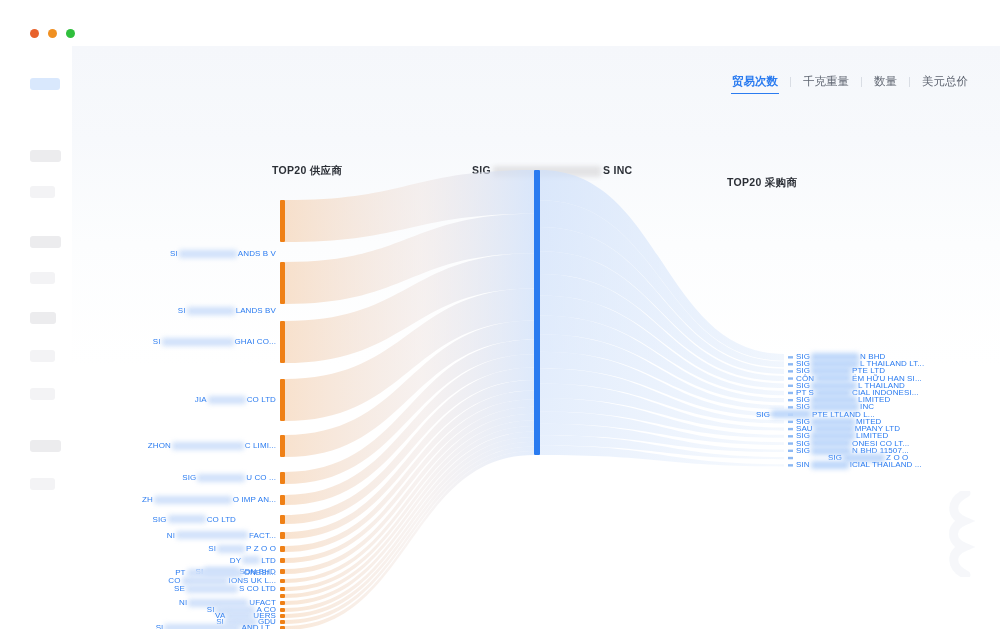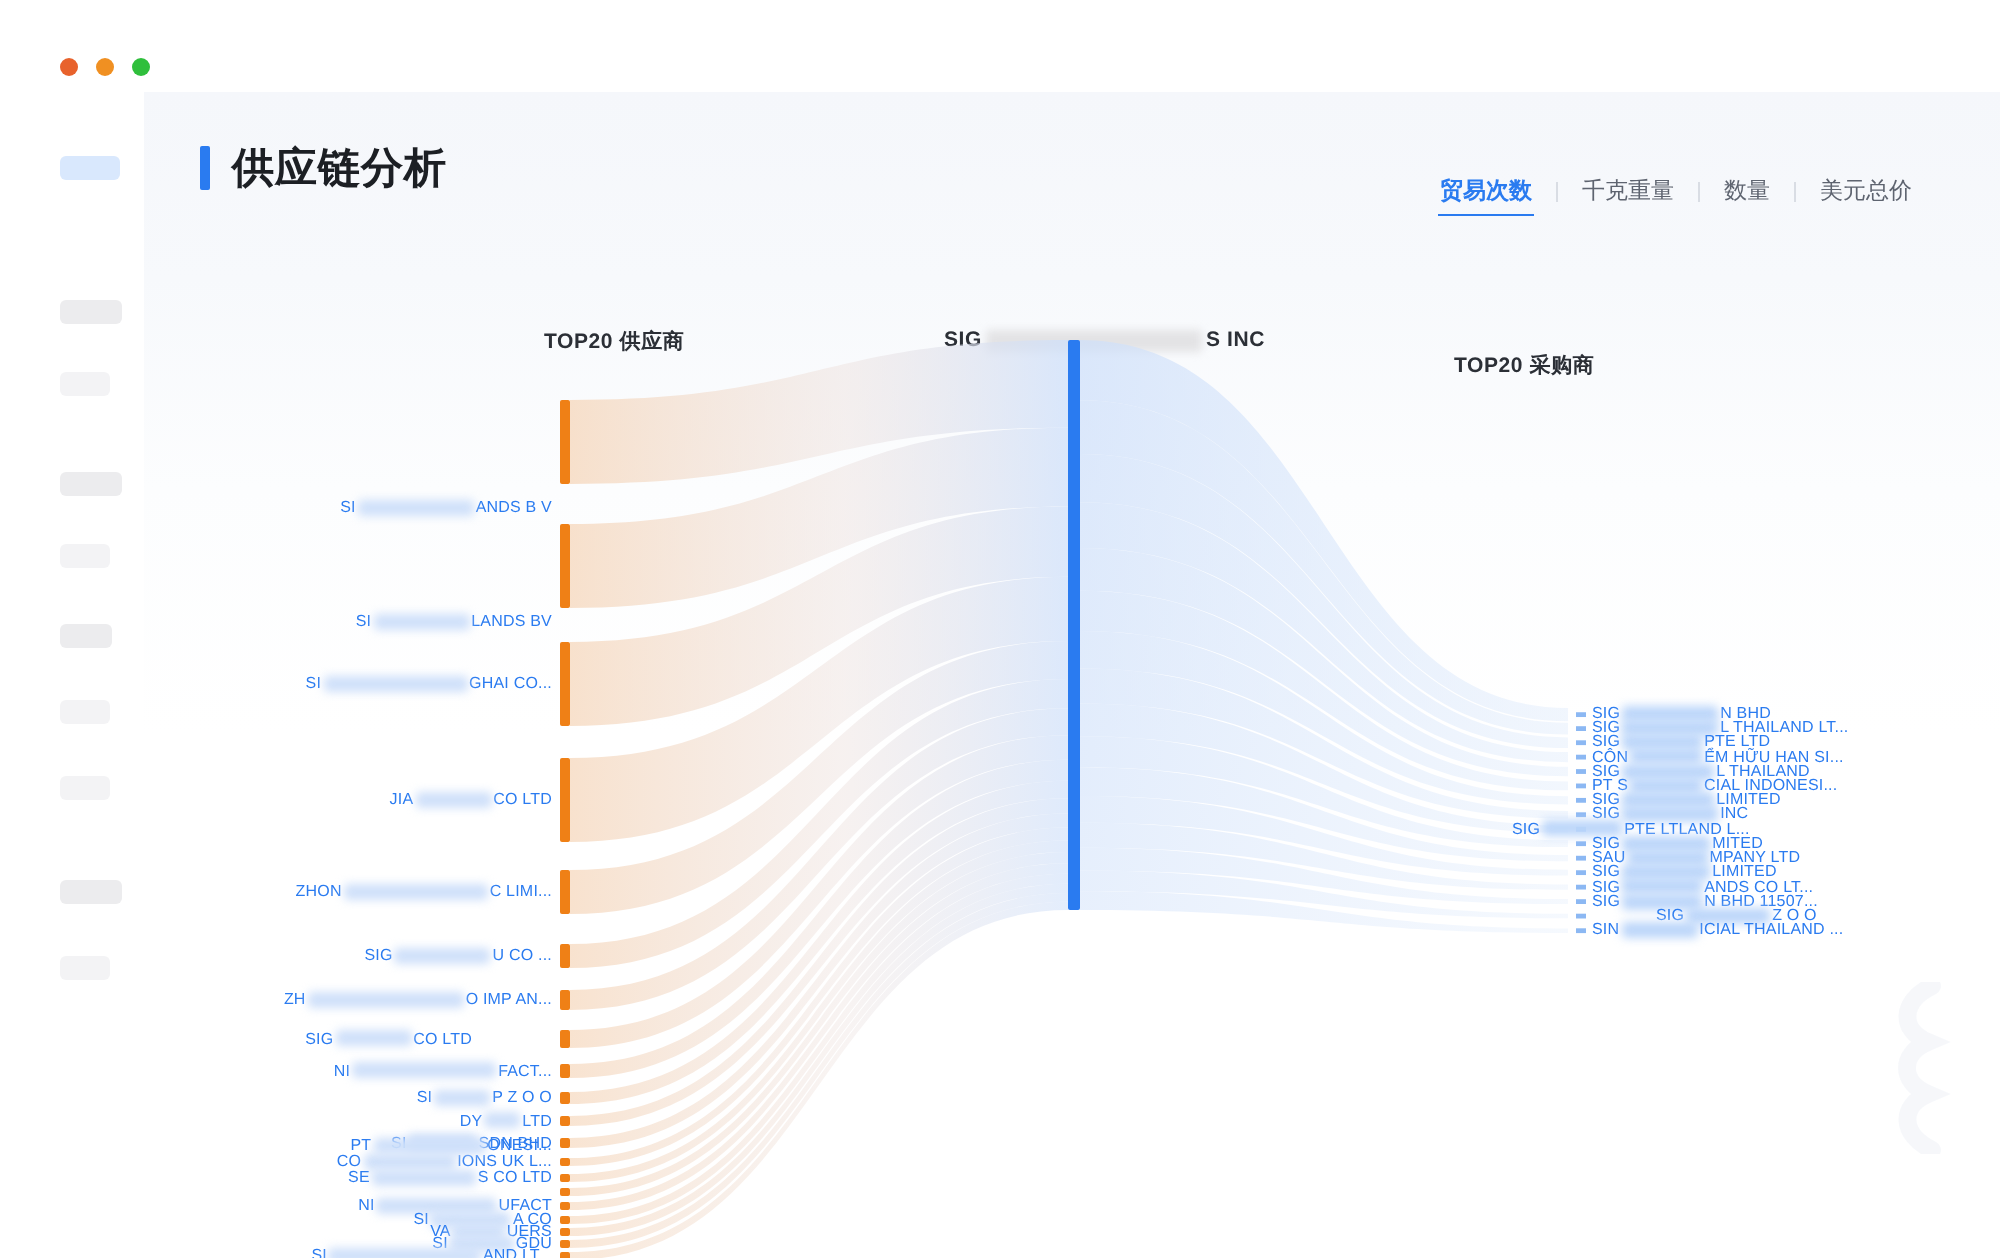--- a/index.html
+++ b/index.html
@@ -29,21 +29,21 @@
   .panel {
     position: absolute; left: 72px; top: 46px; width: 928px; height: 583px;
     background: linear-gradient(180deg,#f5f7fb 0%, #f7f9fc 16%, #fcfdfe 34%, #ffffff 55%);
     overflow: hidden;
   }
 
   .page-head { position: absolute; left: 28px; top: 24px; display: flex; align-items: center; }
   .accent-bar { width: 5px; height: 22px; background: #2a7bf0; border-radius: 1px; margin-right: 11px; }
   .page-title { font-size: 21px; font-weight: 700; color: #1c1f24; letter-spacing: .5px; }
 
-  .tabs { position: absolute; right: 32px; top: 28px; display: flex; align-items: center; margin-top: 14px; }
+  .tabs { position: absolute; right: 20px; top: 28px; display: flex; align-items: center; }
   .tab { font-size: 11.5px; color: #5e6470; padding: 0 12px; position: relative; cursor: pointer; white-space: nowrap; }
   .tab.active { color: #2a7bf0; font-weight: 700; }
   .tab.active::after {
     content:""; position:absolute; left: 11px; right: 11px; bottom: -5px;
     height: 1.5px; background:#2a7bf0;
   }
   .tab-sep { width: 1px; height: 10px; background: #d9dde4; }
 
   
   .sankey { position: absolute; left: 0; top: 56px; width: 928px; height: 527px; }
@@ -106,24 +106,20 @@
       <div class="sk lite" style="top: 226px; width: 25px;"></div>
       <div class="sk" style="top: 266px; width: 26px;"></div>
       <div class="sk lite" style="top: 304px; width: 25px;"></div>
       <div class="sk lite" style="top: 342px; width: 25px;"></div>
       <div class="sk" style="top: 394px; width: 31px;"></div>
       <div class="sk lite" style="top: 432px; width: 25px;"></div>
     </div>
 
   <div class="panel">
 
-    <div class="page-head">
-      <div class="accent-bar"></div>
-      <div class="page-title">供应链分析</div>
-    </div>
 
     <div class="tabs" id="tabs">
         <div class="tab active">贸易次数</div>
         <div class="tab-sep"></div>
         <div class="tab">千克重量</div>
         <div class="tab-sep"></div>
         <div class="tab">数量</div>
         <div class="tab-sep"></div>
         <div class="tab">美元总价</div>
       </div>
@@ -261,21 +257,21 @@
           <div class="lbl r" style="top: 264.356px; left: 724px;"><span>SIG</span><span class="blur" style="width:40px"></span><span>PTE LTD</span></div>
           <div class="lbl r" style="top: 271.558px; left: 724px;"><span>CÔN</span><span class="blur" style="width:36px"></span><span>ỂM HỮU HAN SI...</span></div>
           <div class="lbl r" style="top: 278.76px; left: 724px;"><span>SIG</span><span class="blur" style="width:46px"></span><span>L THAILAND</span></div>
           <div class="lbl r" style="top: 285.963px; left: 724px;"><span>PT S</span><span class="blur" style="width:36px"></span><span>CIAL INDONESI...</span></div>
           <div class="lbl r" style="top: 293.165px; left: 724px;"><span>SIG</span><span class="blur" style="width:46px"></span><span>LIMITED</span></div>
           <div class="lbl r" style="top: 300.368px; left: 724px;"><span>SIG</span><span class="blur" style="width:48px"></span><span>INC</span></div>
           <div class="lbl r" style="top: 307.607px; left: 684px;"><span>SIG</span><span class="blur" style="width:40px"></span><span>PTE LTLAND L...</span></div>
           <div class="lbl r" style="top: 314.847px; left: 724px;"><span>SIG</span><span class="blur" style="width:44px"></span><span>MITED</span></div>
           <div class="lbl r" style="top: 322.086px; left: 724px;"><span>SAU</span><span class="blur" style="width:40px"></span><span>MPANY LTD</span></div>
           <div class="lbl r" style="top: 329.325px; left: 724px;"><span>SIG</span><span class="blur" style="width:44px"></span><span>LIMITED</span></div>
-          <div class="lbl r" style="top: 336.565px; left: 724px;"><span>SIG</span><span class="blur" style="width:40px"></span><span>ANDS CO LT...</span></div>
+          <div class="lbl r" style="top: 336.565px; left: 724px;"><span>SIG</span><span class="blur" style="width:40px"></span><span>ONESI CO LT...</span></div>
           <div class="lbl r" style="top: 343.804px; left: 724px;"><span>SIG</span><span class="blur" style="width:40px"></span><span>N BHD 11507...</span></div>
           <div class="lbl r" style="top: 351.043px; left: 756px;"><span>SIG</span><span class="blur" style="width:42px"></span><span>Z O O</span></div>
           <div class="lbl r" style="top: 358.35px; left: 724px;"><span>SIN</span><span class="blur" style="width:38px"></span><span>ICIAL THAILAND ...</span></div>
         </div>
 
       <svg class="watermark" viewBox="0 0 56 86">
         <path d="M30 2 C14 10 14 24 28 30 C14 36 14 50 28 56 C14 62 14 76 30 84" fill="none" stroke="#eef1f7" stroke-width="9" stroke-linecap="round"></path>
       </svg>
     </div>
   </div>

